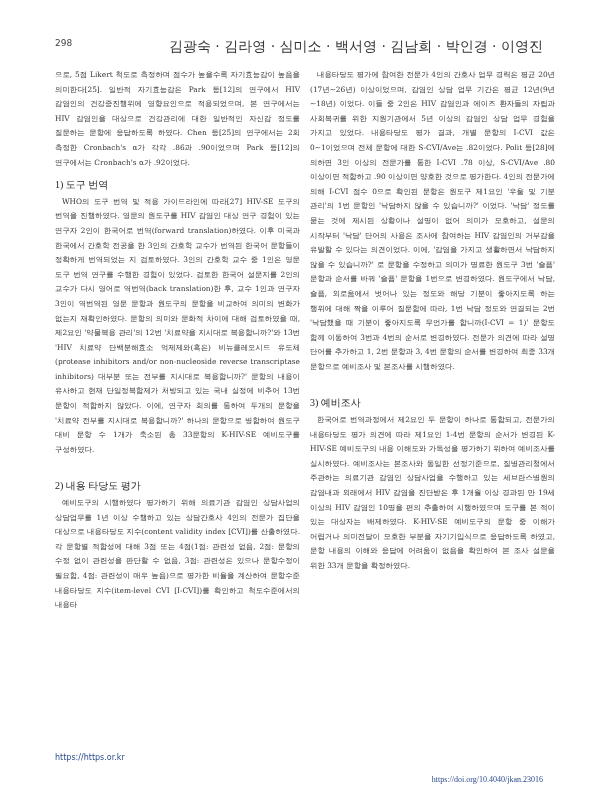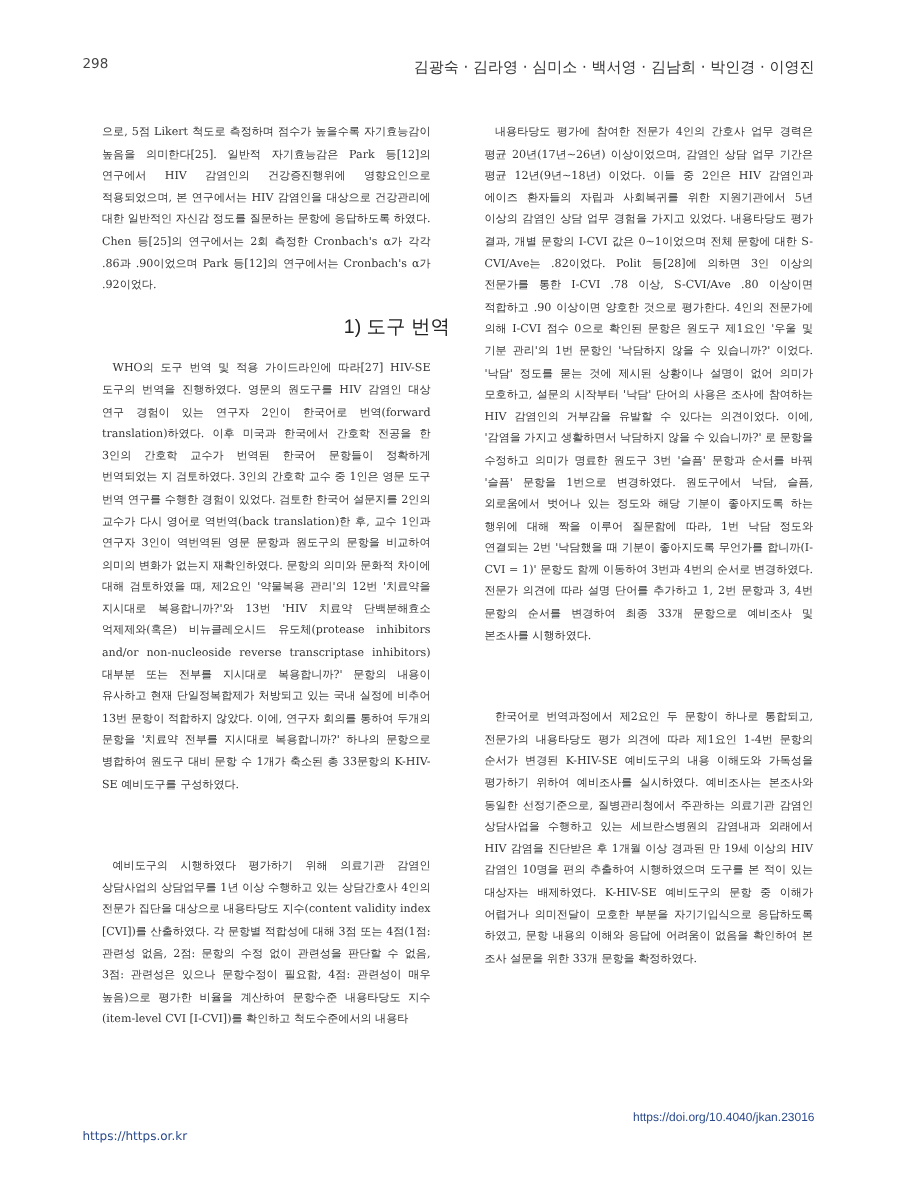--- a/index.html
+++ b/index.html
@@ -5,61 +5,62 @@
     html, body { margin: 0; padding: 0; }
     body {
       width: 600px; height: 800px; background: #ffffff; position: relative; overflow: hidden;
       font-family: "DejaVu Serif", "Liberation Serif", serif; color: #333333;
     }
     .page-num {
       position: absolute; left: 55px; top: 38px; font-size: 9px; color: #444;
       font-family: "DejaVu Sans", "Liberation Sans", sans-serif;
     }
     .authors {
-      position: absolute; right: 57px; top: 38px; font-size: 10px; color: #333;
+      position: absolute; right: 57px; top: 38px; font-size: 14px; color: #333;
       font-family: "DejaVu Sans", "Liberation Sans", sans-serif;
     }
     .col { position: absolute; top: 68px; width: 245px; font-size: 7.4px; line-height: 14.6px; }
     .col.left { left: 55px; }
     .col.right { left: 310px; }
-    .col p { margin: 13px; text-align: justify; word-break: keep-all; }
+    .col p { margin: 0; text-align: justify; word-break: keep-all; }
     .col p.indent { text-indent: 7px; }
     .sec-title {
       color: #2b4b8c; font-size: 10px; font-weight: bold; margin: 14px 0 8px 0;
       font-family: "DejaVu Sans", "Liberation Sans", sans-serif;
     }
     .sub-title {
-      color: #222; font-size: 13px; margin: 8px 0 2px 0; font-weight: normal;
-      font-family: Liberation Sans, sans-serif;
-      text-align: right;
+      color: #222; font-size: 10px; margin: 8px 0 2px 0; font-weight: normal;
+      font-family: Liberation Serif, serif;
     }
     .gap { height: 14px; }
     .footer-left {
       position: absolute; left: 55px; top: 753px; font-size: 8px; color: #2b4b8c;
       font-family: "DejaVu Sans", "Liberation Sans", sans-serif;
     }
     .footer-right {
-      position: absolute; right: 57px; top: 740px; font-size: 8px; color: #2b4b8c;
-      font-family: Liberation Sans, sans-serif;
+      position: absolute; right: 57px; top: 775px; font-size: 8px; color: #2b4b8c;
+      font-family: Liberation Serif, serif;
     }
   </style>
 </head>
 <body>
 
 <div class="page-num">298</div>
 <div class="authors">김광숙 · 김라영 · 심미소 · 백서영 · 김남희 · 박인경 · 이영진</div>
 
 <div class="col left">
   <p>으로, 5점 Likert 척도로 측정하며 점수가 높을수록 자기효능감이 높음을 의미한다[25]. 일반적 자기효능감은 Park 등[12]의 연구에서 HIV 감염인의 건강증진행위에 영향요인으로 적용되었으며, 본 연구에서는 HIV 감염인을 대상으로 건강관리에 대한 일반적인 자신감 정도를 질문하는 문항에 응답하도록 하였다. Chen 등[25]의 연구에서는 2회 측정한 Cronbach's α가 각각 .86과 .90이었으며 Park 등[12]의 연구에서는 Cronbach's α가 .92이었다.</p>
   <div class="sub-title">1) 도구 번역</div>
   <p class="indent">WHO의 도구 번역 및 적용 가이드라인에 따라[27] HIV-SE 도구의 번역을 진행하였다. 영문의 원도구를 HIV 감염인 대상 연구 경험이 있는 연구자 2인이 한국어로 번역(forward translation)하였다. 이후 미국과 한국에서 간호학 전공을 한 3인의 간호학 교수가 번역된 한국어 문항들이 정확하게 번역되었는 지 검토하였다. 3인의 간호학 교수 중 1인은 영문 도구 번역 연구를 수행한 경험이 있었다. 검토한 한국어 설문지를 2인의 교수가 다시 영어로 역번역(back translation)한 후, 교수 1인과 연구자 3인이 역번역된 영문 문항과 원도구의 문항을 비교하여 의미의 변화가 없는지 재확인하였다. 문항의 의미와 문화적 차이에 대해 검토하였을 때, 제2요인 '약물복용 관리'의 12번 '치료약을 지시대로 복용합니까?'와 13번 'HIV 치료약 단백분해효소 억제제와(혹은) 비뉴클레오시드 유도체(protease inhibitors and/or non-nucleoside reverse transcriptase inhibitors) 대부분 또는 전부를 지시대로 복용합니까?' 문항의 내용이 유사하고 현재 단일정복합제가 처방되고 있는 국내 실정에 비추어 13번 문항이 적합하지 않았다. 이에, 연구자 회의를 통하여 두개의 문항을 '치료약 전부를 지시대로 복용합니까?' 하나의 문항으로 병합하여 원도구 대비 문항 수 1개가 축소된 총 33문항의 K-HIV-SE 예비도구를 구성하였다.</p>
   <div class="gap"></div>
+  <div class="sub-title">2) 내용 타당도 평가</div>
   <p class="indent">예비도구의 시행하였다 평가하기 위해 의료기관 감염인 상담사업의 상담업무를 1년 이상 수행하고 있는 상담간호사 4인의 전문가 집단을 대상으로 내용타당도 지수(content validity index [CVI])를 산출하였다. 각 문항별 적합성에 대해 3점 또는 4점(1점: 관련성 없음, 2점: 문항의 수정 없이 관련성을 판단할 수 없음, 3점: 관련성은 있으나 문항수정이 필요함, 4점: 관련성이 매우 높음)으로 평가한 비율을 계산하여 문항수준 내용타당도 지수(item-level CVI [I-CVI])를 확인하고 척도수준에서의 내용타</p>
 </div>
 
 <div class="col right">
   <p class="indent">내용타당도 평가에 참여한 전문가 4인의 간호사 업무 경력은 평균 20년(17년~26년) 이상이었으며, 감염인 상담 업무 기간은 평균 12년(9년~18년) 이었다. 이들 중 2인은 HIV 감염인과 에이즈 환자들의 자립과 사회복귀를 위한 지원기관에서 5년 이상의 감염인 상담 업무 경험을 가지고 있었다. 내용타당도 평가 결과, 개별 문항의 I-CVI 값은 0~1이었으며 전체 문항에 대한 S-CVI/Ave는 .82이었다. Polit 등[28]에 의하면 3인 이상의 전문가를 통한 I-CVI .78 이상, S-CVI/Ave .80 이상이면 적합하고 .90 이상이면 양호한 것으로 평가한다. 4인의 전문가에 의해 I-CVI 점수 0으로 확인된 문항은 원도구 제1요인 '우울 및 기분 관리'의 1번 문항인 '낙담하지 않을 수 있습니까?' 이었다. '낙담' 정도를 묻는 것에 제시된 상황이나 설명이 없어 의미가 모호하고, 설문의 시작부터 '낙담' 단어의 사용은 조사에 참여하는 HIV 감염인의 거부감을 유발할 수 있다는 의견이었다. 이에, '감염을 가지고 생활하면서 낙담하지 않을 수 있습니까?' 로 문항을 수정하고 의미가 명료한 원도구 3번 '슬픔' 문항과 순서를 바꿔 '슬픔' 문항을 1번으로 변경하였다. 원도구에서 낙담, 슬픔, 외로움에서 벗어나 있는 정도와 해당 기분이 좋아지도록 하는 행위에 대해 짝을 이루어 질문함에 따라, 1번 낙담 정도와 연결되는 2번 '낙담했을 때 기분이 좋아지도록 무언가를 합니까(I-CVI = 1)' 문항도 함께 이동하여 3번과 4번의 순서로 변경하였다. 전문가 의견에 따라 설명 단어를 추가하고 1, 2번 문항과 3, 4번 문항의 순서를 변경하여 최종 33개 문항으로 예비조사 및 본조사를 시행하였다.</p>
   <div class="gap"></div>
+  <div class="sub-title">3) 예비조사</div>
   <p class="indent">한국어로 번역과정에서 제2요인 두 문항이 하나로 통합되고, 전문가의 내용타당도 평가 의견에 따라 제1요인 1-4번 문항의 순서가 변경된 K-HIV-SE 예비도구의 내용 이해도와 가독성을 평가하기 위하여 예비조사를 실시하였다. 예비조사는 본조사와 동일한 선정기준으로, 질병관리청에서 주관하는 의료기관 감염인 상담사업을 수행하고 있는 세브란스병원의 감염내과 외래에서 HIV 감염을 진단받은 후 1개월 이상 경과된 만 19세 이상의 HIV 감염인 10명을 편의 추출하여 시행하였으며 도구를 본 적이 있는 대상자는 배제하였다. K-HIV-SE 예비도구의 문항 중 이해가 어렵거나 의미전달이 모호한 부분을 자기기입식으로 응답하도록 하였고, 문항 내용의 이해와 응답에 어려움이 없음을 확인하여 본 조사 설문을 위한 33개 문항을 확정하였다.</p>
 </div>
 
 <a class="footer-left">https://https.or.kr</a>
 <a class="footer-right">https://doi.org/10.4040/jkan.23016</a>
 
 </body></html>

